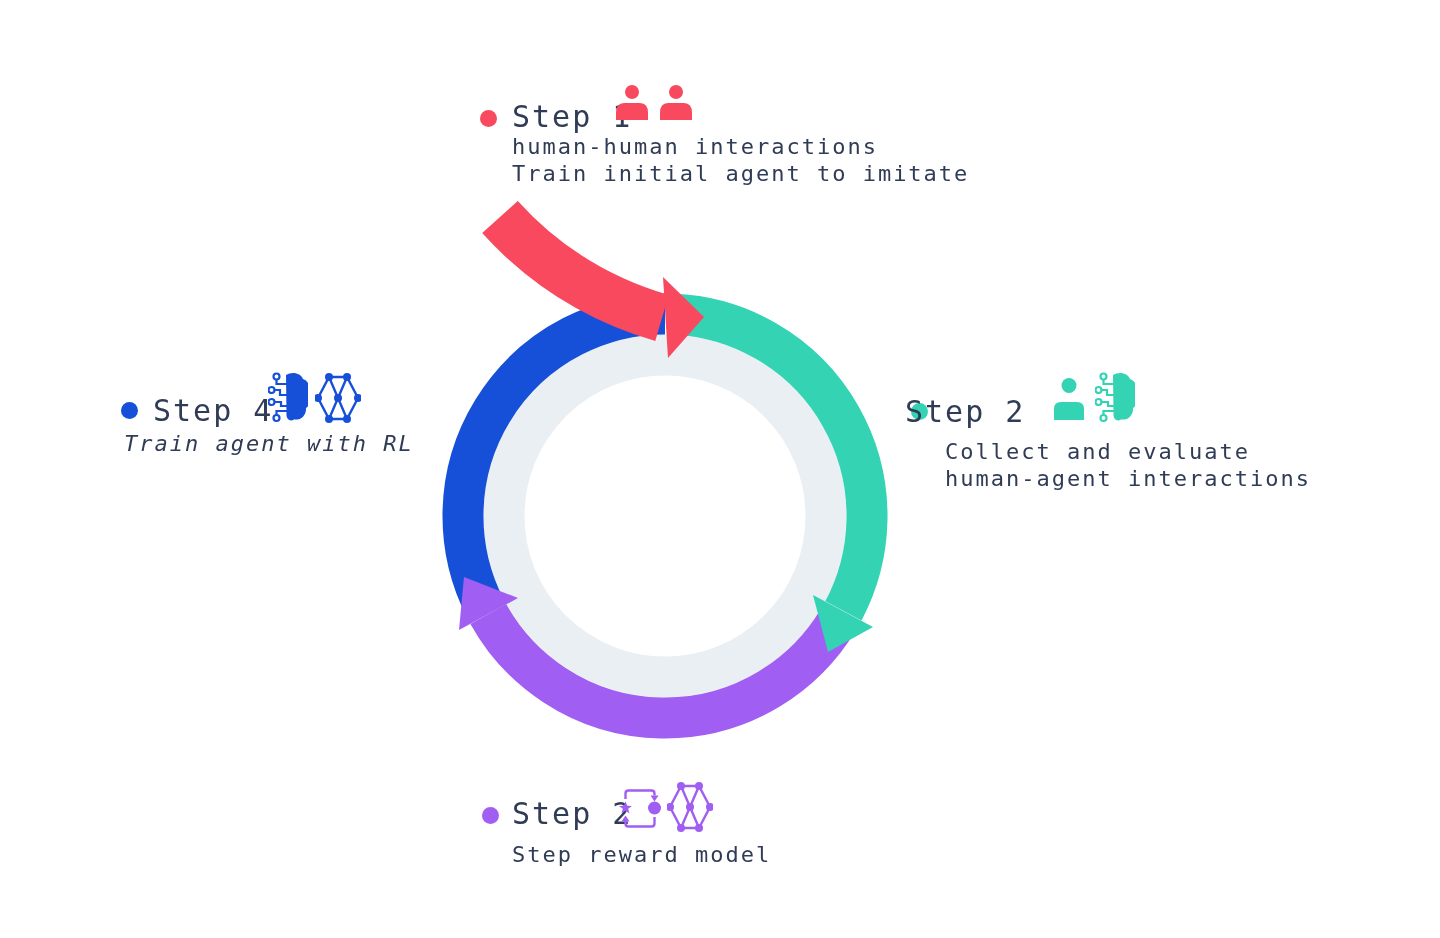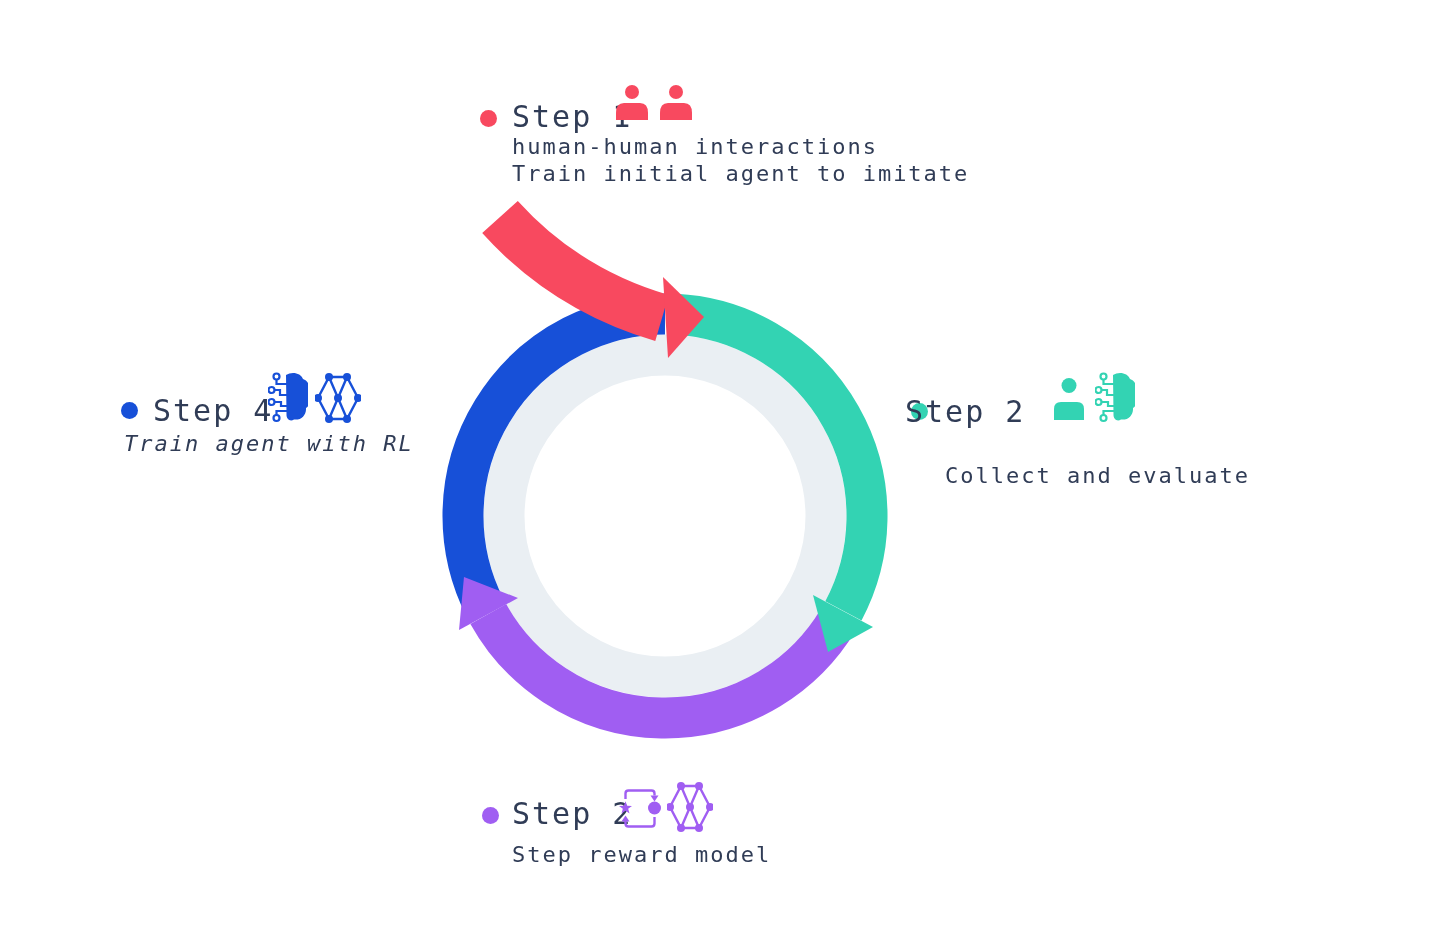--- a/index.html
+++ b/index.html
@@ -73,22 +73,23 @@
       <circle cx="8.5" cy="5.5" r="3"></circle>
         <path d="M8.5 8.5 V13 H19"></path>
       <circle cx="3.5" cy="19" r="3"></circle>
         <path d="M6.5 19 H12 V24 H19"></path>
       <circle cx="3.5" cy="31" r="3"></circle>
         <path d="M6.5 31 H13 V35 H19"></path>
       <circle cx="8.5" cy="47" r="3"></circle>
         <path d="M8.5 44 V40 H19"></path>
     </g>
   </svg>
-  <div class="abs step-desc" style="left:945px;top:438px;margin-top:24px;">
+  <div class="abs step-desc" style="left:945px;top:438px;">
     <div>Collect and evaluate</div>
+    <div>human-agent interactions</div>
   </div>
 </div>
 
 <div>
   <span class="abs bullet purple" style="left:482px;top:807px;"></span>
   <div class="abs step-label" style="left:512px;top:801px;">Step 2</div>
   <svg class="abs icon purple" style="left:618px;top:785px;" width="44" height="47" viewBox="0 0 44 47">
     <g class="line" stroke-width="2.4">
       <path d="M7.5 14 V8.5 Q7.5 5.5 10.5 5.5 H33.5 Q36.5 5.5 36.5 8.5 V10.5"></path>
       <path d="M36.5 32 V38.5 Q36.5 41.5 33.5 41.5 H10.5 Q7.5 41.5 7.5 38.5 V36"></path>

